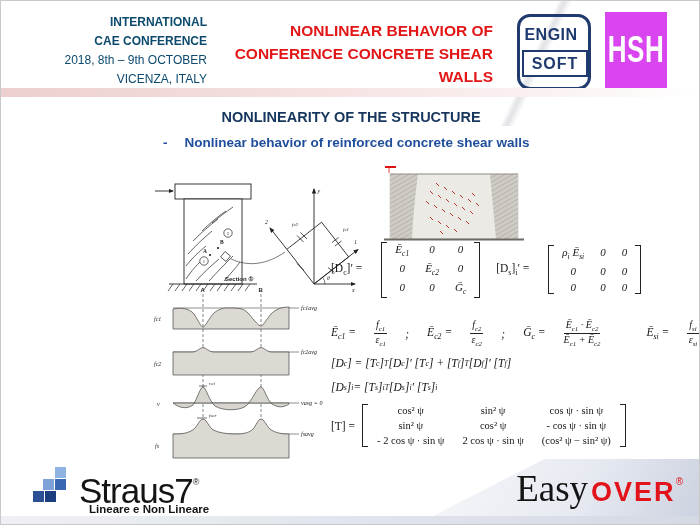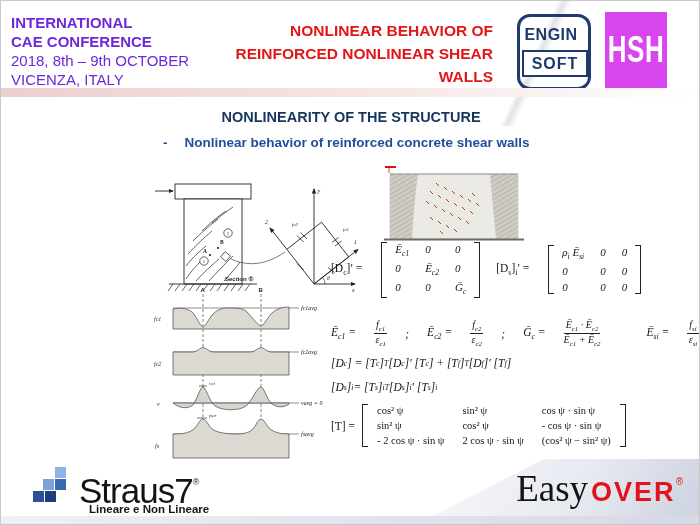--- a/index.html
+++ b/index.html
@@ -1,21 +1,21 @@
 <!DOCTYPE html>
 <html><head>
 <meta charset="utf-8">
 <style>
   html,body{margin:0;padding:0;background:#fff;}
   .slide{position:relative;width:700px;height:525px;background:#fff;border:1px solid #c9c9c9;
          overflow:hidden;font-family:"Liberation Sans",sans-serif;box-sizing:border-box;}
 
   
-  .conf{position:absolute;left:10px;top:12px;width:196px;text-align:left;color:#6d28d9;
-        font-size:15px;line-height:19px;}
+  .conf{position:absolute;left:10px;top:12px;width:196px;text-align:right;color:#0c4a6e;
+        font-size:12px;line-height:19px;}
   .conf .b{font-weight:bold;}
   .maintitle{position:absolute;left:212px;top:18px;width:280px;text-align:right;
              color:#e21617;font-weight:bold;font-size:15.5px;line-height:23px;}
   .swoosh{position:absolute;left:470px;top:-25px;width:140px;height:150px;
           background:linear-gradient(115deg,transparent 47%,#e2e2e6 50%,transparent 54%);}
   .pinkband{position:absolute;left:0;top:87px;width:700px;height:9px;
             background:linear-gradient(to right,#eccfce 0%,#f5e2e1 45%,#fbf3f3 80%,#fff 100%);}
   .es{position:absolute;left:516px;top:11px;width:74px;height:76px;}
   .esbox{position:absolute;left:0;top:2px;width:68px;height:70px;border:3px solid #1e3a6e;border-radius:13px;}
   .esl1{position:absolute;left:0;width:68px;top:14px;text-align:center;color:#1e3a6e;
@@ -46,21 +46,21 @@
   .eqrow1{top:2px;gap:16px;font-size:11.5px;}
   .eqrow2{top:80px;gap:18px;font-size:11.5px;font-style:italic;}
   .eqrow3{top:118px;font-size:11.5px;font-style:italic;}
   .eqrow4{top:142px;font-size:11.5px;font-style:italic;}
   .eqrow5{top:164px;gap:4px;font-size:11.5px;}
   .mlabel{margin-right:3px;}
   .mxwrap{display:inline-flex;align-items:stretch;}
   .bkl{width:5px;border:1.4px solid #222;border-right:none;margin:1px 0;}
   .bkr{width:5px;border:1.4px solid #222;border-left:none;margin:1px 0;}
   .mx{display:grid;grid-template-columns:auto auto auto;align-content:center;}
-  .mx span{text-align:left;padding:2px 8px;font-style:italic;font-size:11px;}
+  .mx span{text-align:center;padding:2px 8px;font-style:italic;font-size:11px;}
   .mx.trig span{font-style:normal;font-size:10.5px;padding:2px 9px;}
   .frac{display:inline-flex;flex-direction:column;align-items:center;font-size:10px;line-height:1.2;}
   .fn{border-bottom:1px solid #222;padding:0 2px;}
   .gap-left{margin-left:28px;}
 
   
   .straus{position:absolute;left:32px;top:462px;height:58px;display:flex;align-items:flex-start;}
   .smark{position:relative;width:46px;height:40px;margin-top:4px;}
   .smark i{position:absolute;width:11px;height:11px;}
   .sname{font-size:35px;color:#141414;letter-spacing:-1px;line-height:38px;}
@@ -83,21 +83,21 @@
 
   <div class="swoosh"></div>
   <div class="conf">
     <div class="b">INTERNATIONAL</div>
     <div class="b">CAE CONFERENCE</div>
     <div>2018, 8th – 9th OCTOBER</div>
     <div>VICENZA, ITALY</div>
   </div>
   <div class="maintitle">
     <div>NONLINEAR BEHAVIOR OF</div>
-    <div>REINFORCED NONLINEAR SHEAR</div>
+    <div>CONFERENCE CONCRETE SHEAR</div>
     <div>WALLS</div>
   </div>
   <div class="es">
     <div class="esbox"></div>
     <div class="esl1">ENGIN</div>
     <div class="softbox">
       <span>SOFT</span>
     </div>
   </div>
   <div class="hsh">

